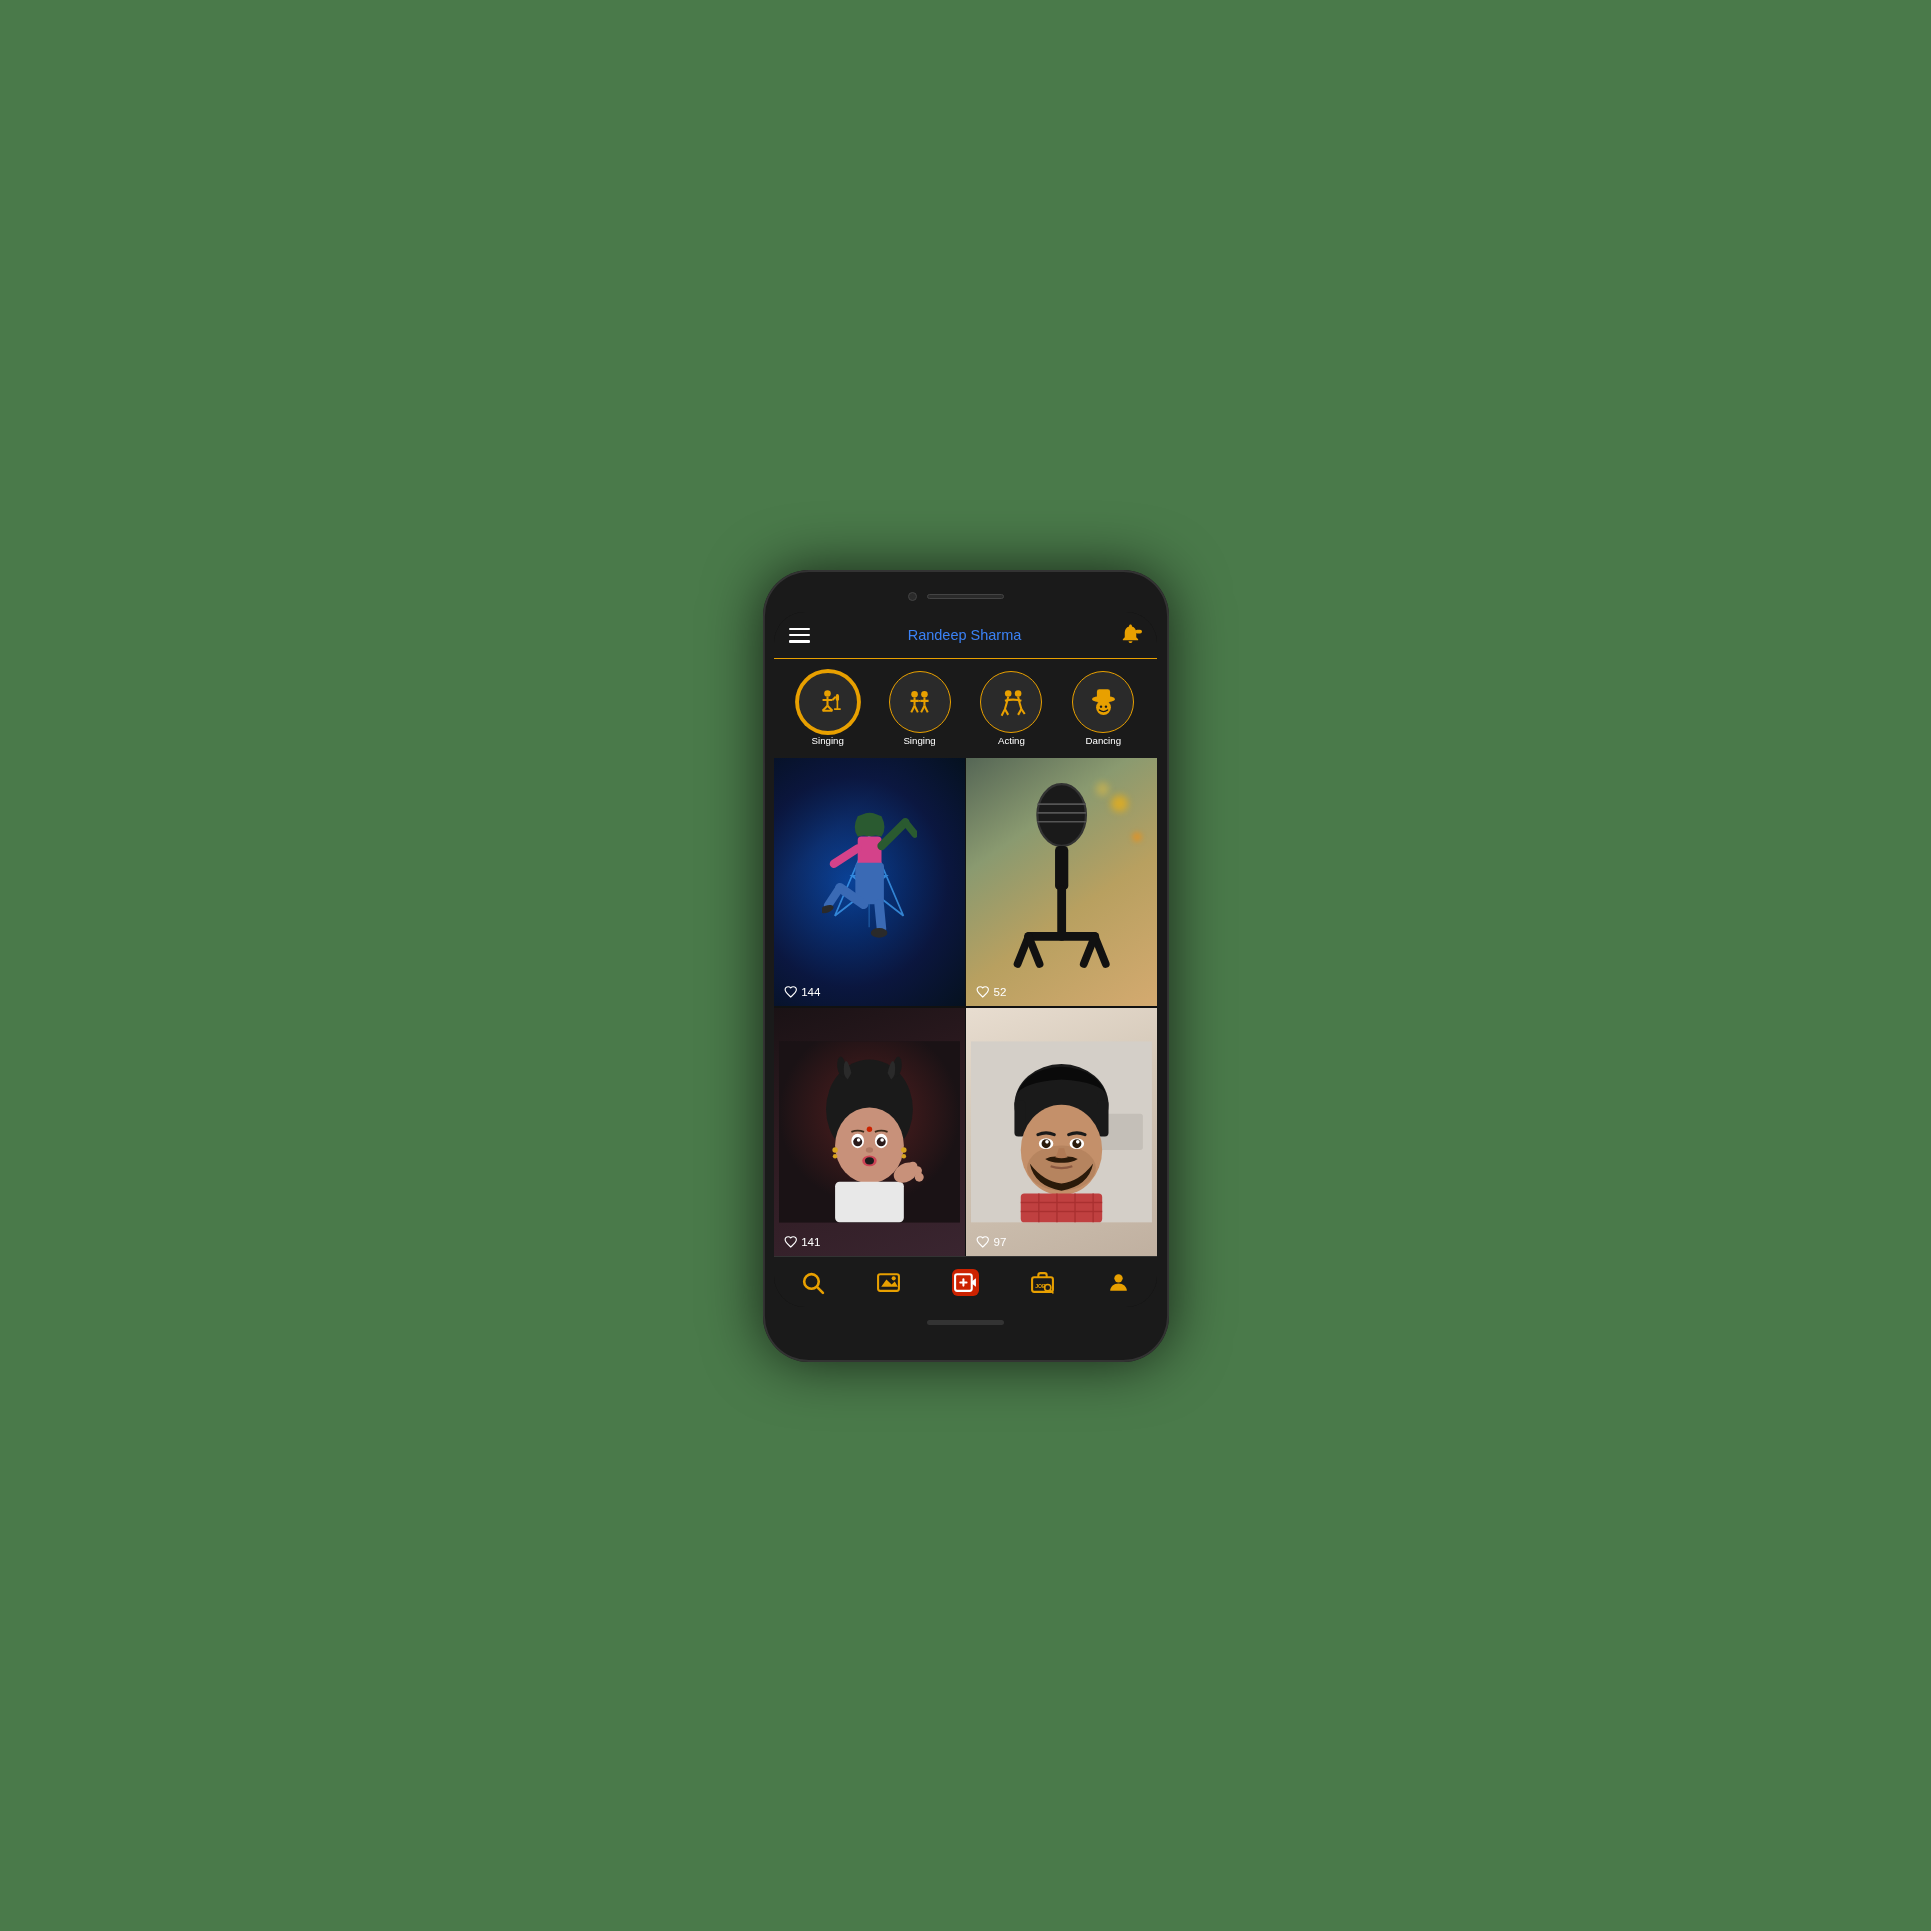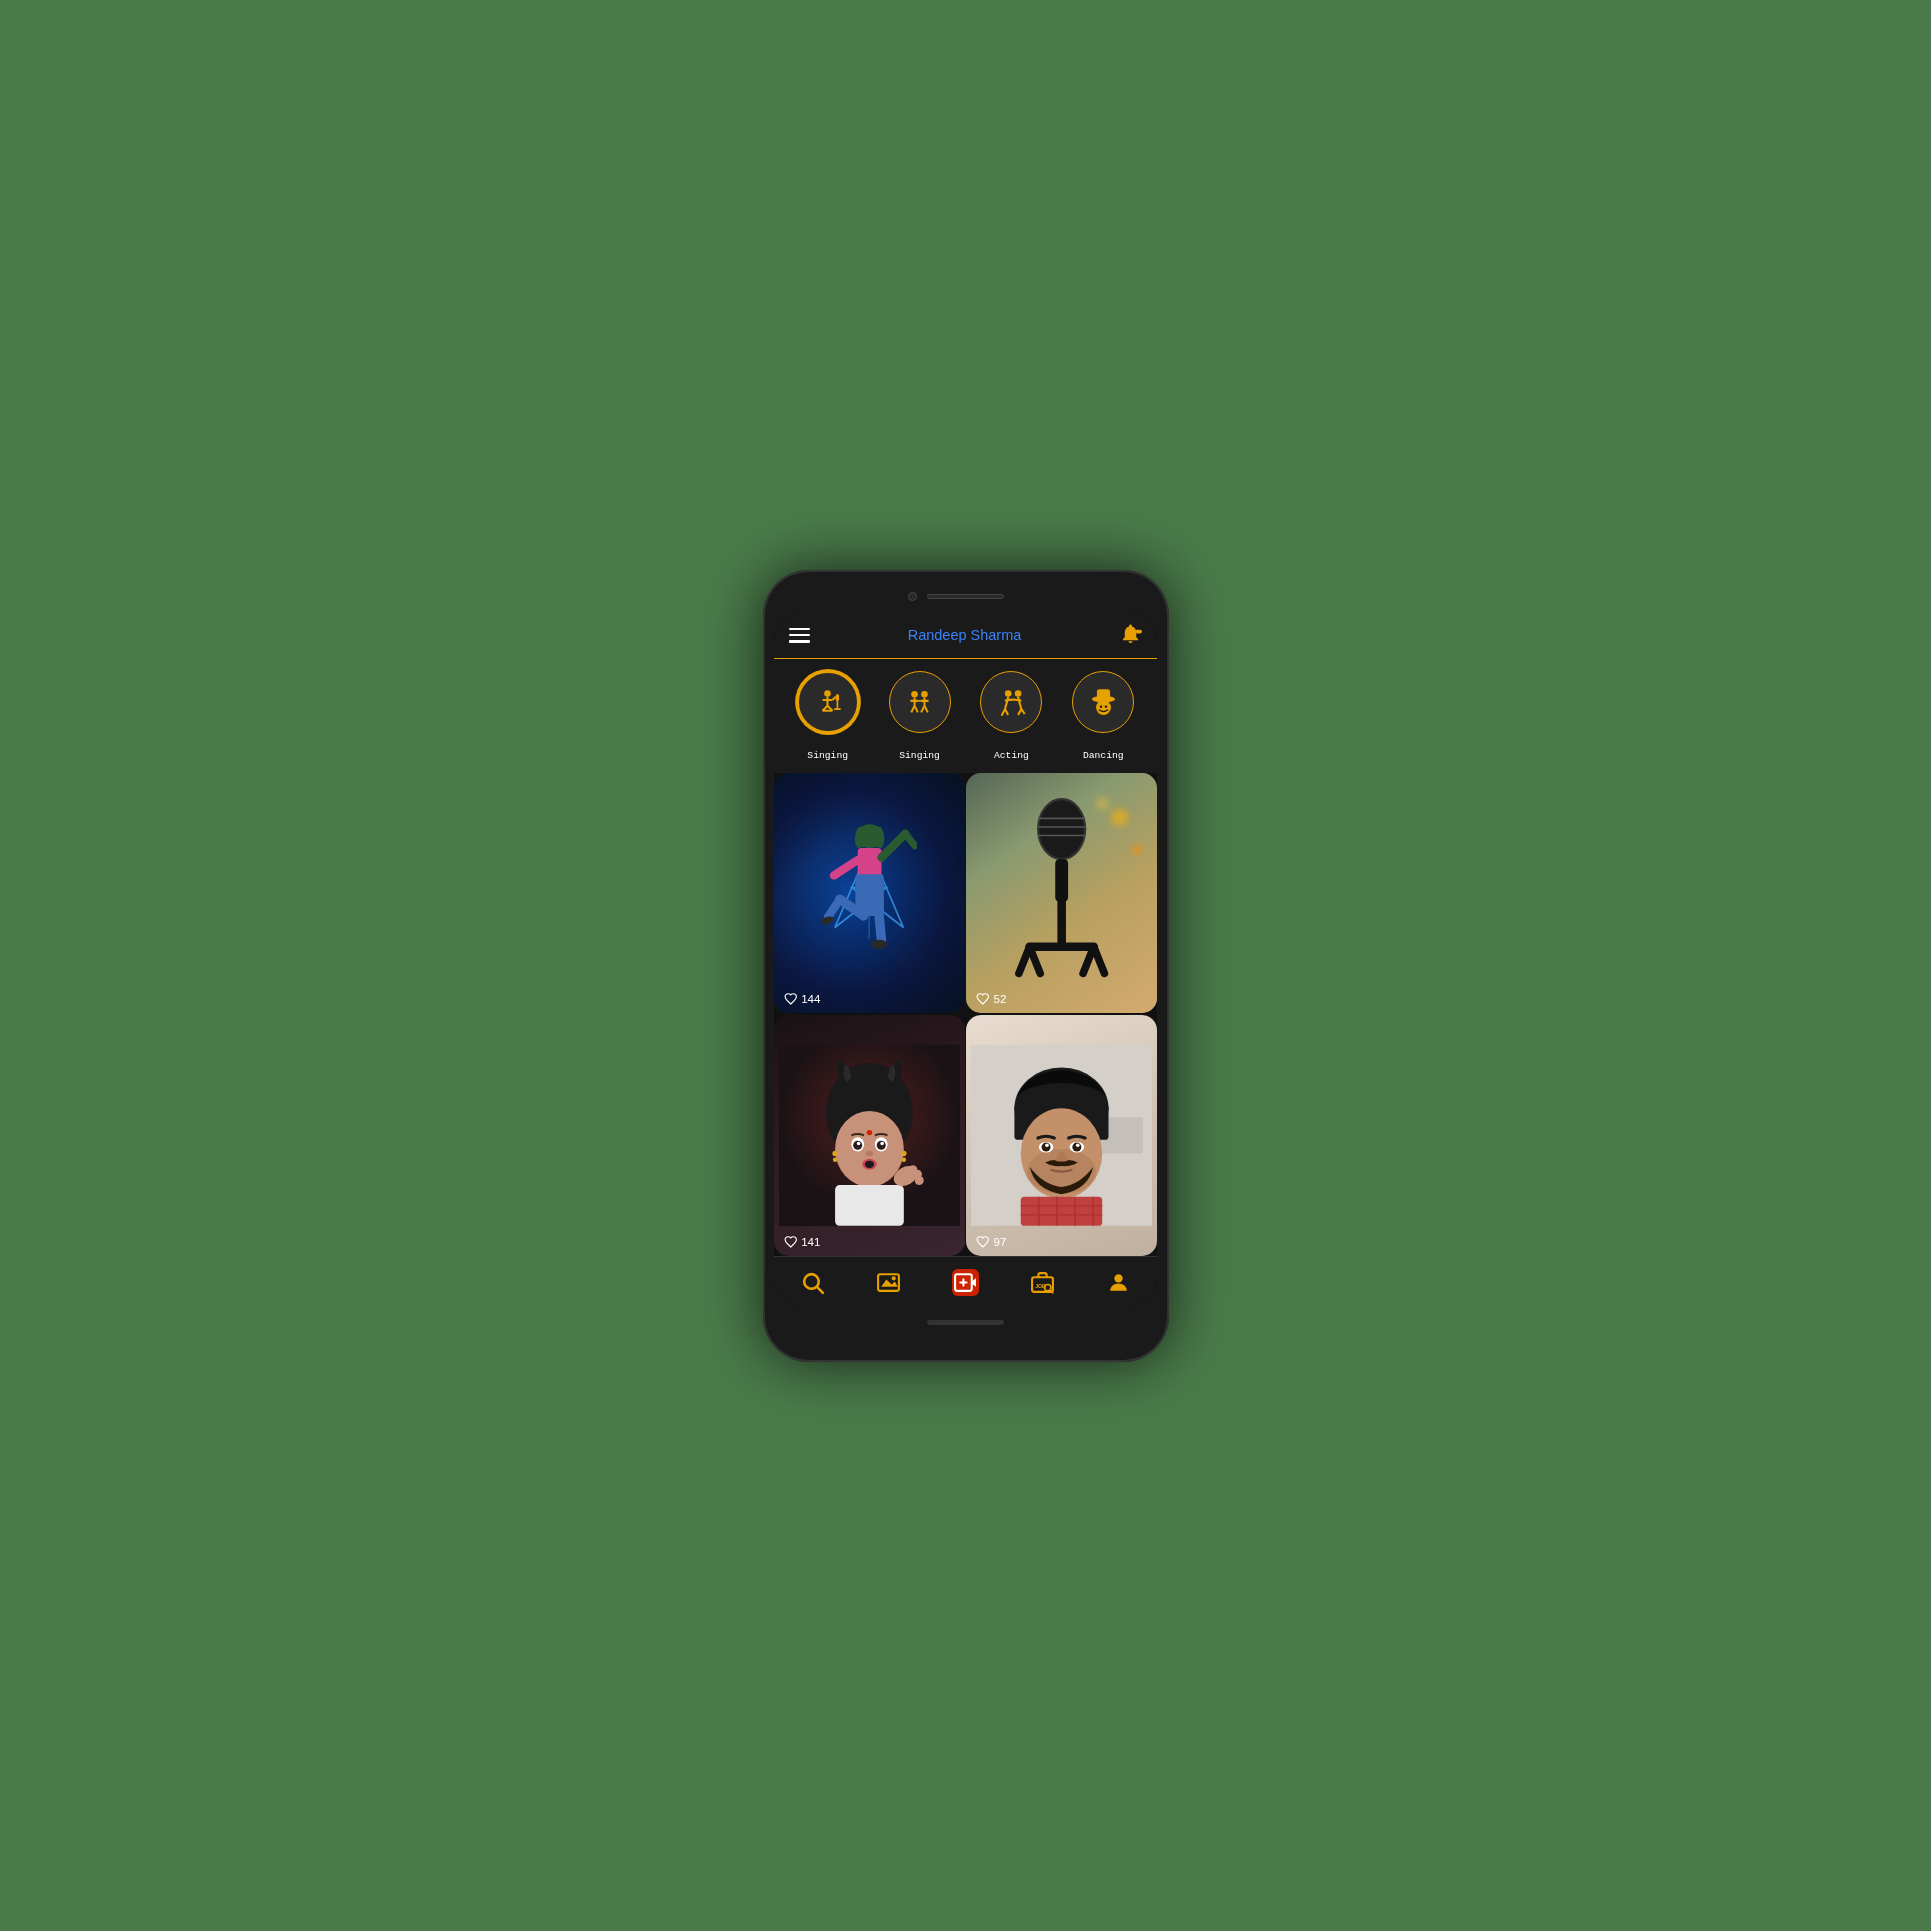--- a/index.html
+++ b/index.html
@@ -130,23 +130,22 @@
       display: flex;
       justify-content: space-around;
       align-items: center;
       padding: 11.6px 7.7px;
     }
 
     .category-item {
       display: flex;
       flex-direction: column;
       align-items: center;
-      gap: 17px;
+      gap: 2px;
       cursor: pointer;
-      font-family: Liberation Mono, monospace;
     }
 
     .category-circle {
       width: 62px;
       height: 62px;
       background: #2a2a2a;
       border-radius: 50%;
       display: flex;
       justify-content: center;
       align-items: center;
@@ -177,21 +176,20 @@
       grid-template-columns: 1fr 1fr;
       grid-template-rows: 1fr 1fr;
       gap: 1.9px;
       overflow: hidden;
     }
 
     .grid-item {
       position: relative;
       overflow: hidden;
       background: #222;
-      border-radius: 15px;
     }
 
     
     .grid-item.dance-item {
       background: linear-gradient(135deg, #0a1628 0%, #1a3a6e 30%, #0d2d5e 60%, #162847 100%);
     }
 
     
     .grid-item.mic-item {
       background: linear-gradient(135deg, #1a2a1a 0%, #2a3a2a 40%, #8a7a50 100%);

